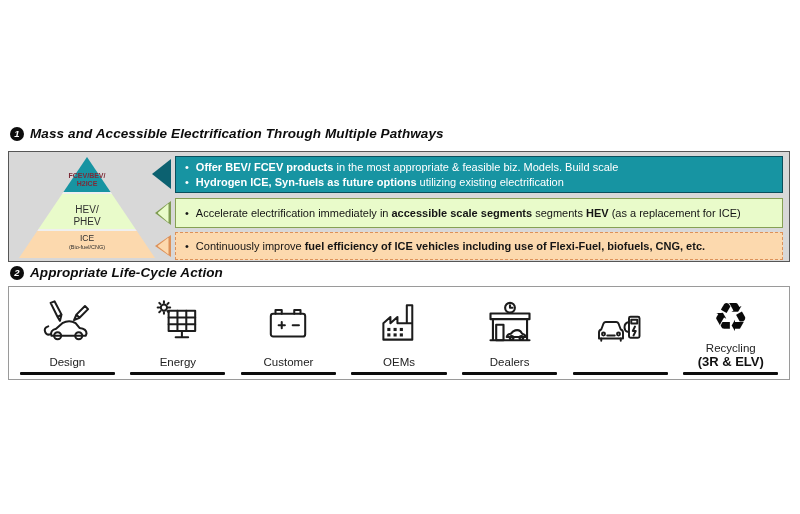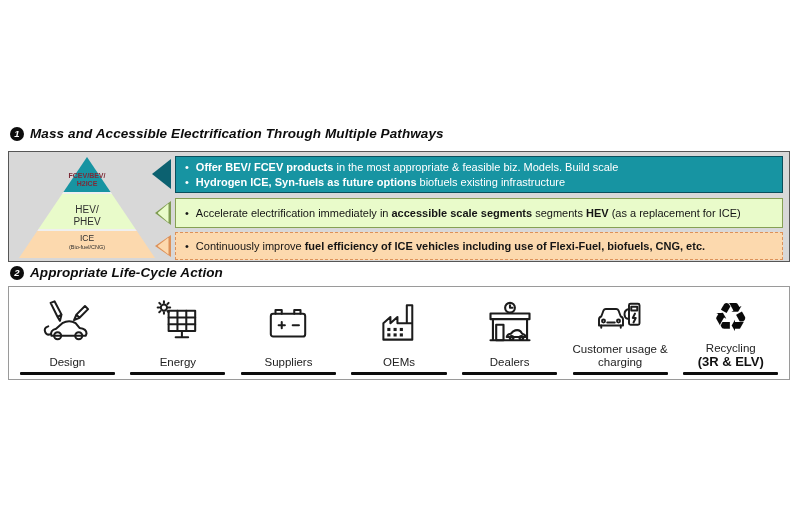--- a/index.html
+++ b/index.html
@@ -123,21 +123,21 @@
       </div>
   </div>
 
   <div class="pathway-box" id="box1">
     <div class="bullet-line">
       <span class="bullet-dot">•</span>
       <span><span class="b">Offer BEV/ FCEV products</span><span> in the most appropriate &amp; feasible biz. Models. Build scale</span></span>
     </div>
     <div class="bullet-line">
       <span class="bullet-dot">•</span>
-      <span><span class="b">Hydrogen ICE, Syn-fuels as future options</span><span> biofuels existing infrastructure</span></span>
+      <span><span class="b">Hydrogen ICE, Syn-fuels as future options</span><span> utilizing existing electrification</span></span>
     </div>
   </div>
 
   <div class="pathway-box" id="box2">
     <div class="bullet-line">
       <span class="bullet-dot">•</span>
       <span><span>Accelerate electrification immediately in </span><span class="b">accessible scale segments</span><span> segments </span><span class="b">HEV</span><span> (as a replacement for ICE)</span></span>
     </div>
   </div>
 
@@ -186,21 +186,21 @@
   </div>
 
   <div class="lc-item">
     <div class="lc-icon">
       <svg width="50" height="50" viewBox="0 0 64 64">
         <path class="ic" d="M16 19 v-5 h8 v5 M40 19 v-5 h8 v5"></path>
         <rect class="ic" x="10" y="19" width="44" height="29" rx="3"></rect>
         <path class="ic" d="M20 33.5 h8 M24 29.5 v8 M38 33.5 h8"></path>
       </svg>
     </div>
-    <div class="lc-label">Suppliers</div>
+    <div class="lc-label">Customer</div>
     <div class="lc-bar"></div>
   </div>
 
 
   <div class="lc-item">
     <div class="lc-icon">
       <svg width="50" height="50" viewBox="0 0 64 64">
         <path class="ic" d="M42 30 V8 h7 V30"></path>
         <path class="ic" d="M12 52 V31 l9 -8 v8 l9 -8 v8 h19 V52 z"></path>
         <rect class="icf" x="17" y="37" width="4" height="4"></rect>
@@ -238,21 +238,20 @@
         <path class="ic" d="M4 42 v-8 q0 -3 3 -4 l3 -8 q1 -2 3 -2 h14 q2 0 3 2 l3 8 q3 1 3 4 v8 z"></path>
         <circle class="ic" cx="10" cy="36" r="2"></circle>
           <circle class="ic" cx="30" cy="36" r="2"></circle>
         <path class="ic" d="M15 38 h10 M7 42 v3 M33 42 v3"></path>
         <rect class="ic" x="44" y="13" width="14" height="28" rx="2"></rect>
         <rect class="ic" x="47" y="17" width="8" height="5"></rect>
         <path class="ic" d="M52 26 l-3 6 h4 l-3 6"></path>
         <path class="ic" d="M44 20 q-6 1 -6 7 q0 5 4 6"></path>
       </svg>
     </div>
-    <div class="lc-label">Customer usage &amp; charging</div>
     <div class="lc-bar"></div>
   </div>
 
   <div class="lc-item">
     <div class="lc-icon">
       <span class="recycle-glyph">♻</span>
     </div>
     <div class="lc-label">Recycling</div>
     <div class="lc-sub">(3R &amp; ELV)</div>
     <div class="lc-bar"></div>

